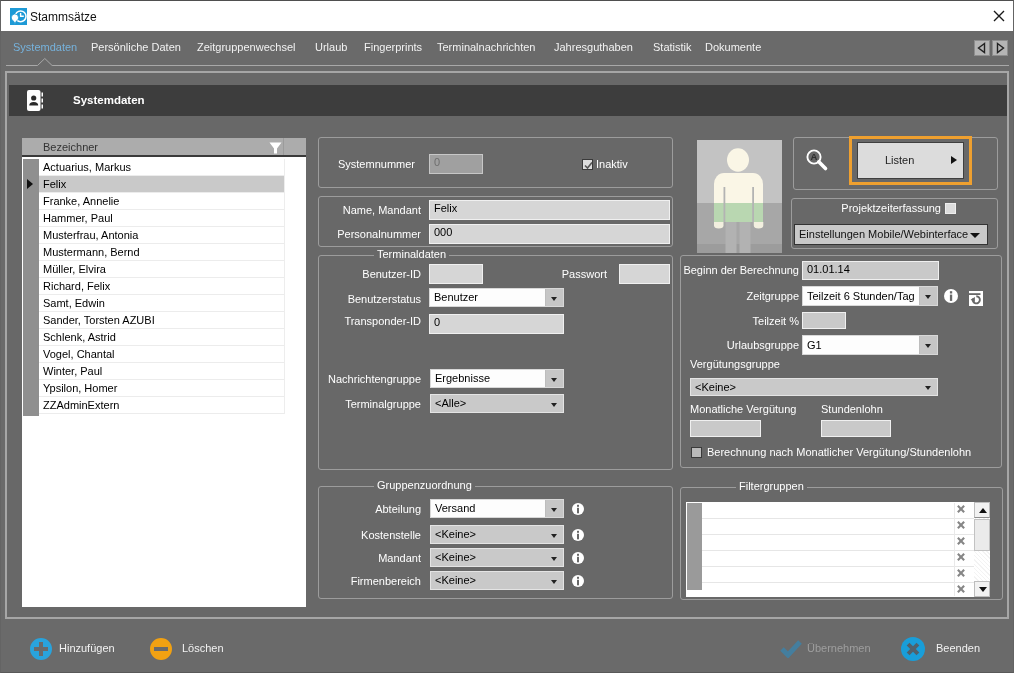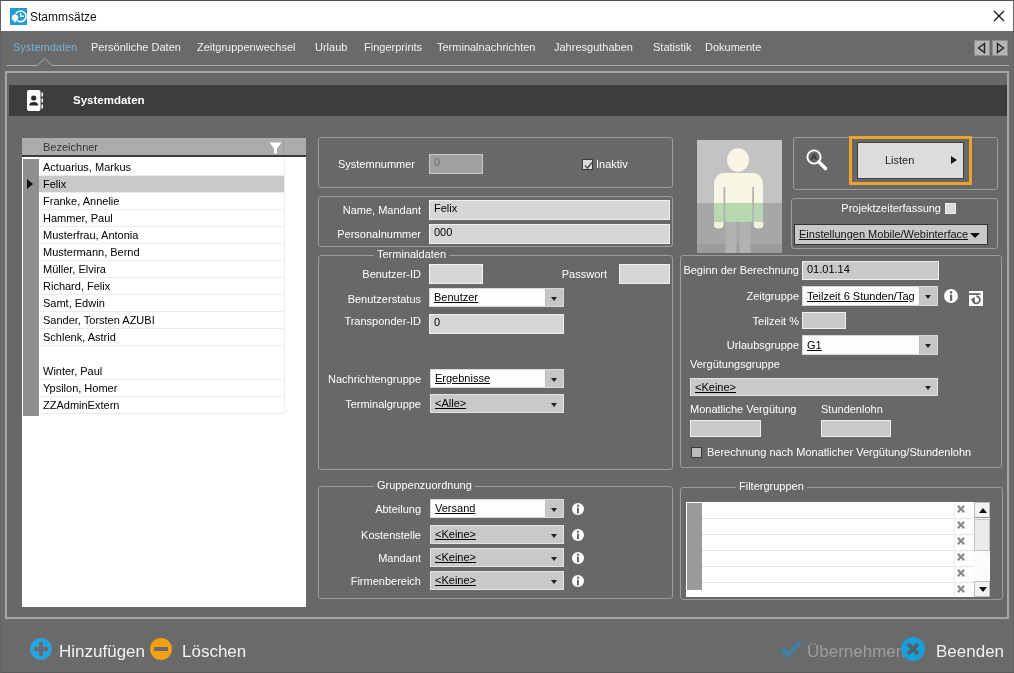--- a/index.html
+++ b/index.html
@@ -33,31 +33,31 @@
   .grp > .cap { position:absolute; left:7px; top:-8px; background:#686868; padding:0 3px; color:#fff; white-space:nowrap;margin-left:48px; }
   
   .lab { position:absolute; color:#fff; white-space:nowrap; }
   .lab.r { text-align:right; }
   
   .inp { position:absolute; background:#d6d6d6; border:1px solid #f0f0f0; color:#000; padding:1px 0 0 4px; height:20px; }
   .inp.dis { background:#a0a0a0; border-color:#c7c7c7; color:#6e6e6e; }
   .inp.g2 { background:#c9c9c9; }
   
   .cb { position:absolute; height:19px; border:1px solid #e4e4e4; background:#c9c9c9; }
-  .cb .tx { position:absolute; left:4px; top:2px; color:#000; white-space:nowrap;text-decoration:underline; }
+  .cb .tx { position:absolute; left:4px; top:2px; color:#000; white-space:nowrap; }
   .cb .btn { position:absolute; right:0; top:0; bottom:0; width:18px; }
   .cb .arr { position:absolute; right:6px; top:8px; width:0; height:0; border-left:3.5px solid transparent; border-right:3.5px solid transparent; border-top:4px solid #222; }
   .cb.white { background:#fdfdfd; border-color:#d8d8d8; }
   .cb.white .btn { background:#c6c6c6; border-left:1px solid #bdbdbd; }
   
   .ckb { position:absolute; width:11px; height:11px; background:#dcdcdc; border:1px solid #eeeeee; }
   .ckb.dark { border:1.5px solid #3a3a3a; }
   
   #botbar { position:absolute; left:0; top:620px; width:1012px; height:51px; background:#6a6a6a; }
-  .btxt { position:absolute; top:21px; color:#f2f2f2; font-size:17px; }
+  .btxt { position:absolute; top:21px; color:#f2f2f2; font-size:11px; }
   svg { display:block; }
 </style>
 </head>
 <body>
 <div id="win">
 
   <div id="titlebar">
     <svg class="abs" style="left:9px;top:7px" width="17" height="17" viewBox="0 0 17 17">
       <rect x="0" y="0" width="17" height="17" fill="#1e9ad6"></rect>
       <circle cx="10.6" cy="8.3" r="5.4" fill="none" stroke="#fff" stroke-width="1.5"></circle>
@@ -119,20 +119,21 @@
       <div class="lrow sel" style="top:38px">Felix</div>
       <div class="lrow" style="top:55px">Franke, Annelie</div>
       <div class="lrow" style="top:72px">Hammer, Paul</div>
       <div class="lrow" style="top:89px">Musterfrau, Antonia</div>
       <div class="lrow" style="top:106px">Mustermann, Bernd</div>
       <div class="lrow" style="top:123px">Müller, Elvira</div>
       <div class="lrow" style="top:140px">Richard, Felix</div>
       <div class="lrow" style="top:157px">Samt, Edwin</div>
       <div class="lrow" style="top:174px">Sander, Torsten AZUBI</div>
       <div class="lrow" style="top:191px">Schlenk, Astrid</div>
+      <div class="lrow" style="top:208px">Vogel, Chantal</div>
       <div class="lrow" style="top:225px">Winter, Paul</div>
       <div class="lrow" style="top:259px">ZZAdminExtern</div>
       <div class="lrow" style="top:242px">Ypsilon, Homer</div>
     </div>
 
     <div class="grp" style="left:311px;top:64px;width:355px;height:51px"></div>
     <div class="lab r" style="left:264px;top:85px;width:144px">Systemnummer</div>
     <div class="inp dis" style="left:422px;top:81px;width:54px">0</div>
     <div class="ckb dark" style="left:575px;top:86px">
       <svg width="9" height="9" viewBox="0 0 9 9" style="margin:0.5px">

